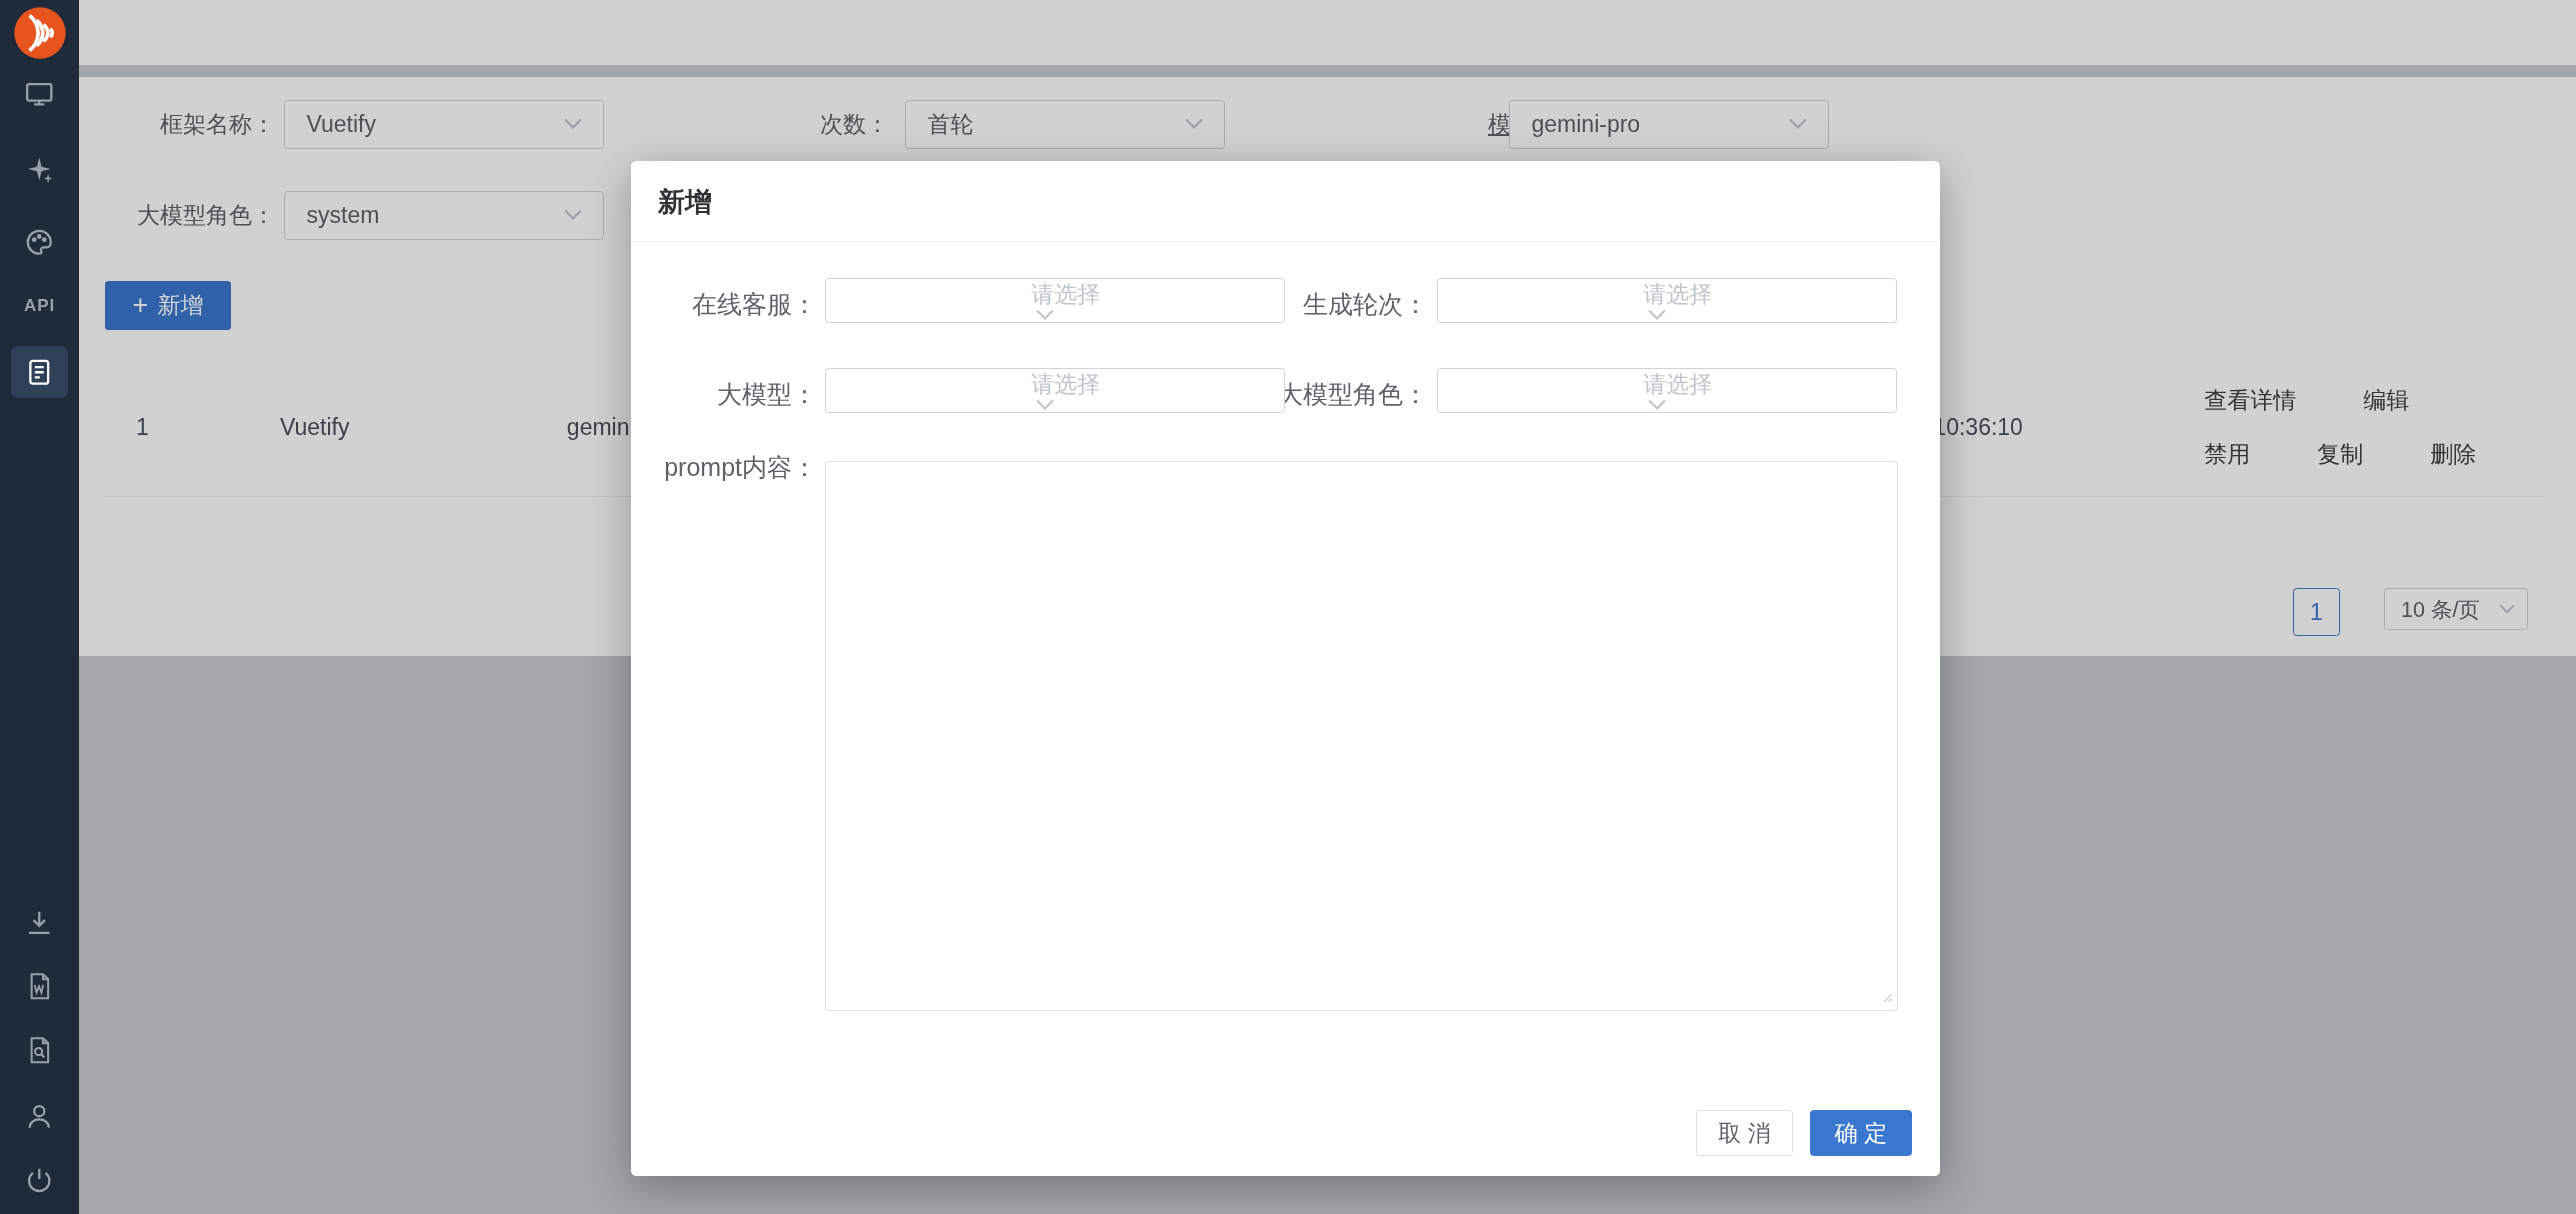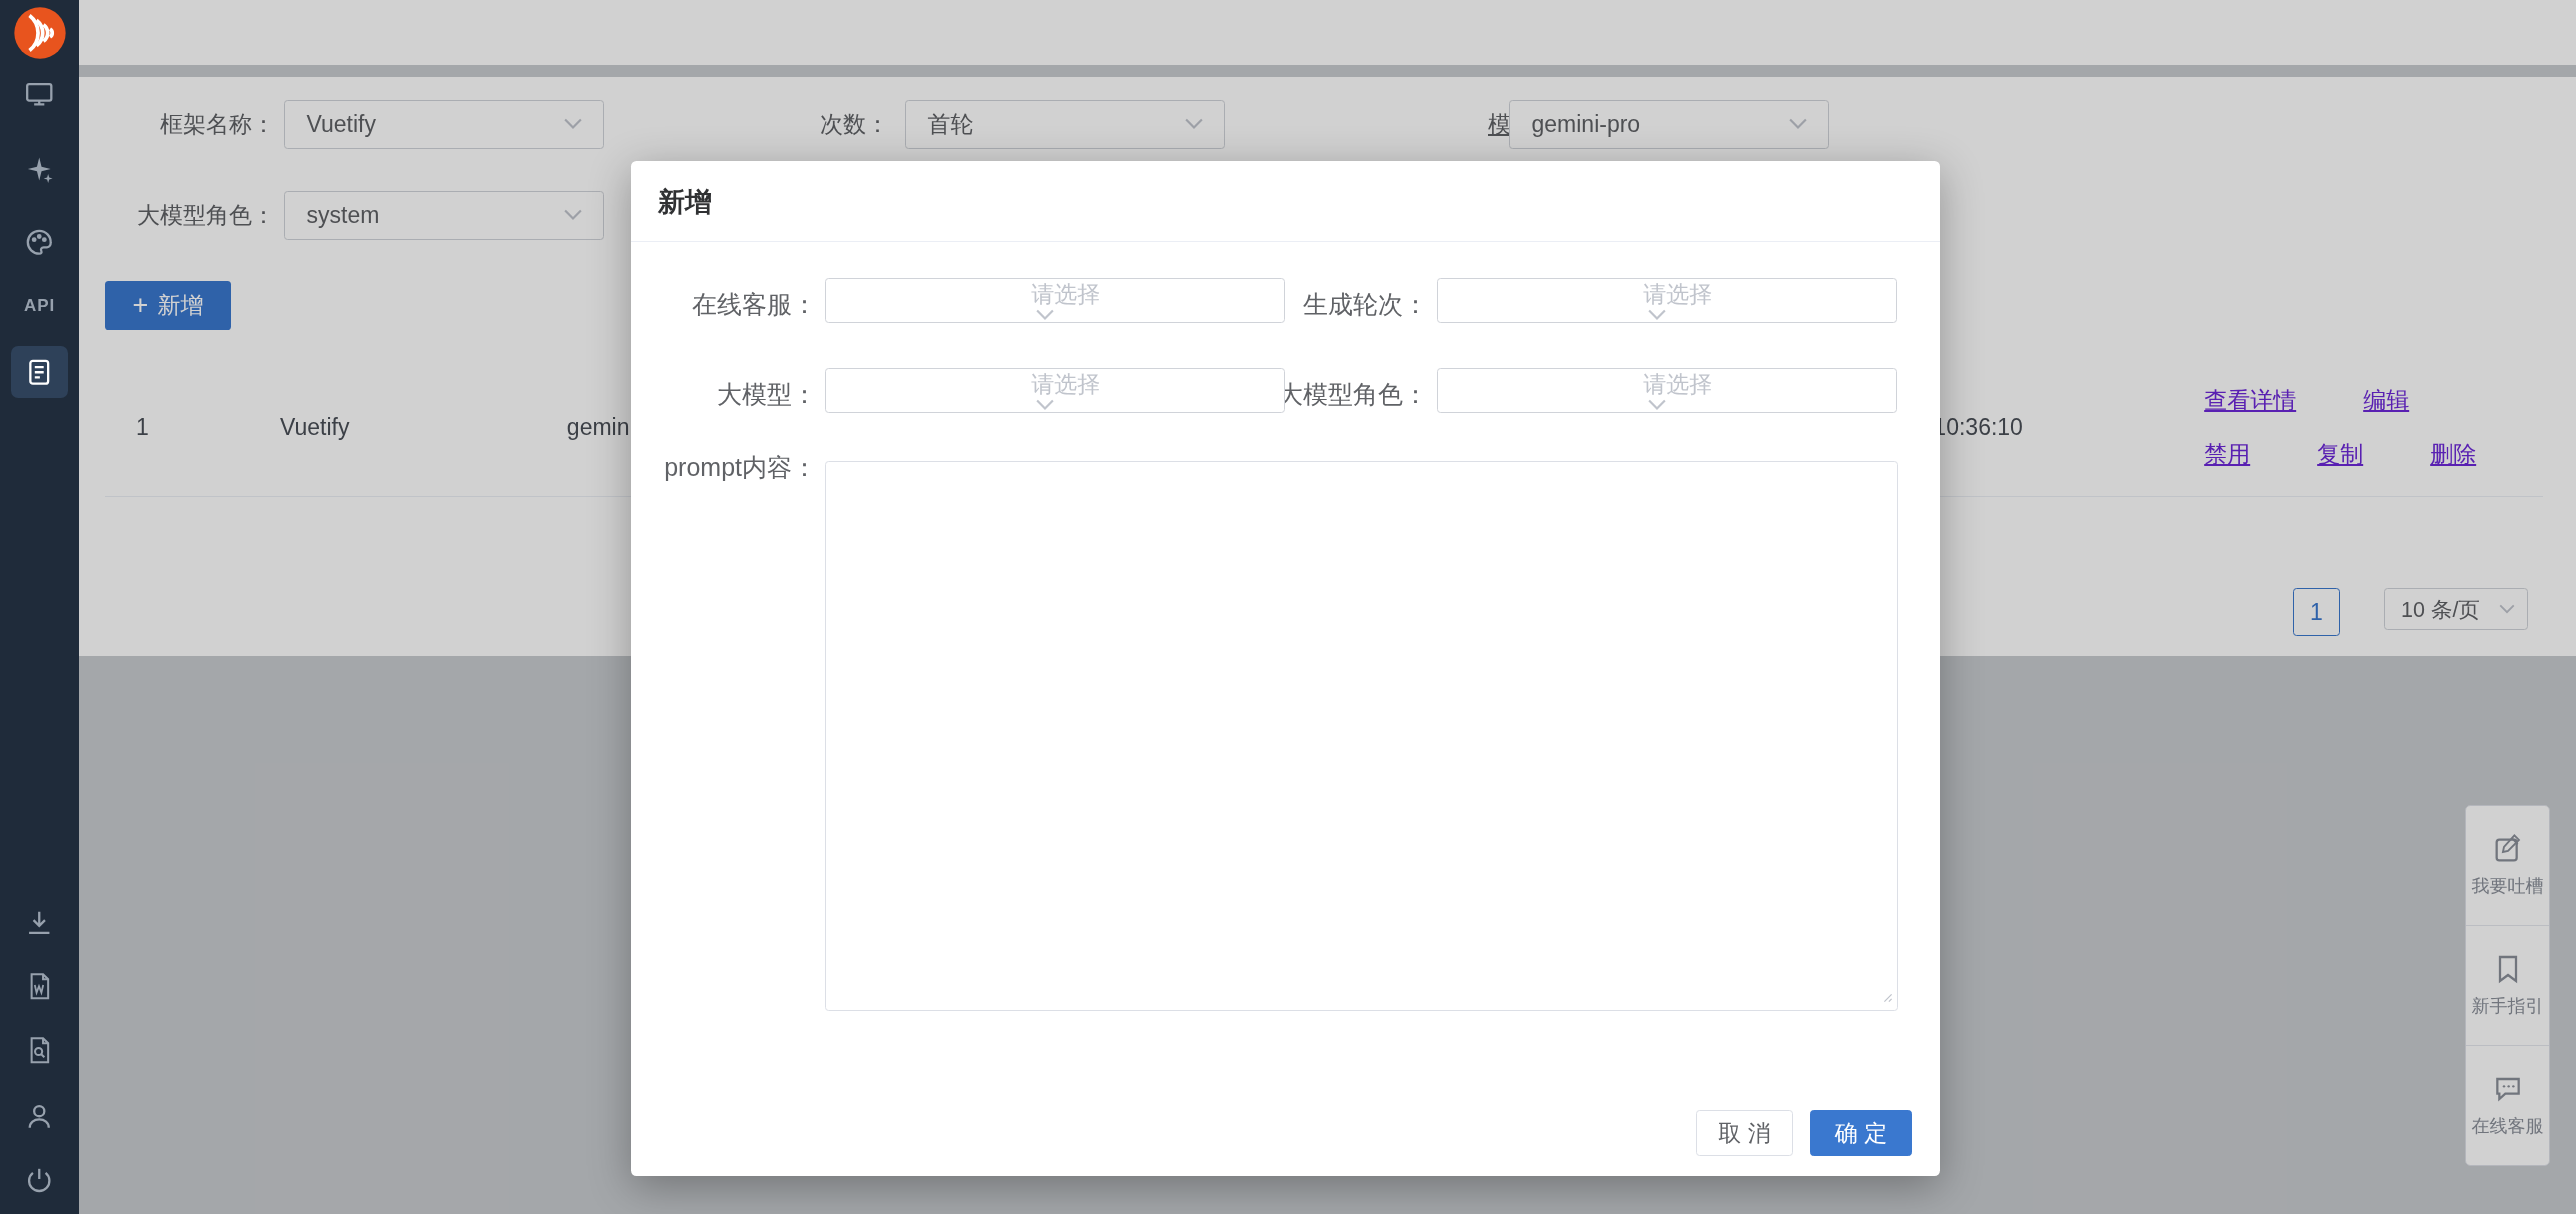--- a/index.html
+++ b/index.html
@@ -31,21 +31,21 @@
   
   .table{left:105px;top:358px;width:2438px;z-index:2;font-size:23px;}
   .tr{display:flex;width:2438px;}
   .thead{height:63px;background:#e9ecef;color:#303133;font-weight:600;}
   .thead .td{line-height:63px;}
   .trow{height:138px;background:#ffffff;border-bottom:0.9px solid #ebeef5;color:#4a4f57;}
   .trow .td{display:flex;align-items:center;}
   .td{box-sizing:border-box;padding-left:31px;overflow:hidden;white-space:nowrap;}
   .c0{width:144px}.c1{width:287px}.c2{width:359px}.c3{width:431px}.c4{width:453px}.c5{width:390px}.c6{width:375px;padding-left:36px}
   .actions{display:flex;flex-wrap:wrap;column-gap:67px;row-gap:23px;width:296px;align-content:center;}
-  .lnk{color:#6d28d9;cursor:pointer;white-space:nowrap;text-decoration:underline;}
+  .lnk{color:#404040;cursor:pointer;white-space:nowrap;}
 
   
   .pg-num{left:2293px;top:588px;width:47px;height:48px;background:#fff;border:0.9px solid #3a78cf;border-radius:3.6px;color:#3a78cf;font-size:23px;display:flex;align-items:center;justify-content:center;z-index:2;cursor:pointer;}
   .pg-size{left:2384px;top:588px;width:144px;height:42px;background:#fff;border:0.9px solid #d0d3d9;border-radius:3.6px;color:#606266;font-size:21.5px;display:flex;align-items:center;z-index:2;cursor:pointer;}
   .pg-size span{flex:1;padding-left:16px;white-space:nowrap;}
   .pg-size .chev{width:18px;height:10.8px;margin-right:10.8px;color:#c0c4cc;flex:none;}
 
   
   .floatw{left:2465px;top:805px;width:85px;z-index:5;background:#ffffff;border:0.9px solid #dcdfe6;border-radius:5.4px;}
   .fw-item{height:119px;border-bottom:0.9px solid #e4e7ed;display:flex;flex-direction:column;align-items:center;justify-content:center;gap:9px;color:#8a8f99;cursor:pointer;}
@@ -211,44 +211,20 @@
   </div>
 
   <div class="abs pg-num">1</div>
   <div class="abs pg-size">
     <span>10 条/页</span>
     <svg class="chev" viewBox="0 0 12 8">
         <path d="M1 1l5 5 5-5" fill="none" stroke="currentColor" stroke-width="1.4"></path>
       </svg>
   </div>
 
-  <div class="abs floatw">
-    <div class="fw-item">
-      <svg viewBox="0 0 24 24" fill="none" stroke="currentColor" stroke-width="1.7">
-        <rect x="3.5" y="5" width="15" height="15.5" rx="2"></rect>
-          <path d="M14.5 3.5l4.8 4.8M16.8 1.8l3.4 3.4-8.2 8.2-3.8.8.8-3.8z" stroke-width="1.4"></path>
-      </svg>
-      <span class="fw-label">我要吐槽</span>
-    </div>
-    <div class="fw-item">
-      <svg viewBox="0 0 24 24" fill="none" stroke="currentColor" stroke-width="1.7">
-        <path d="M6 3h12v18l-6-4.5L6 21z"></path>
-      </svg>
-      <span class="fw-label">新手指引</span>
-    </div>
-    <div class="fw-item">
-      <svg viewBox="0 0 24 24" fill="none" stroke="currentColor" stroke-width="1.7">
-        <path d="M4 4.5h16v11H10l-4.5 4v-4H4z"></path>
-        <circle cx="9" cy="10" r="0.9" fill="currentColor" stroke="none"></circle>
-          <circle cx="12.5" cy="10" r="0.9" fill="currentColor" stroke="none"></circle>
-          <circle cx="16" cy="10" r="0.9" fill="currentColor" stroke="none"></circle>
-      </svg>
-      <span class="fw-label">在线客服</span>
-    </div>
-  </div>
 
   <div class="abs overlay"></div>
 
   <div class="abs modal">
     <div class="abs m-title">新增</div>
     <div class="abs m-hline"></div>
 
     <div class="abs m-label" style="left:0;top:117px;width:186px;">在线客服：</div>
     <div class="abs sel m-sel" style="left:194px;top:117px;width:460px;">
       <span class="sel-v ph">请选择</span>

